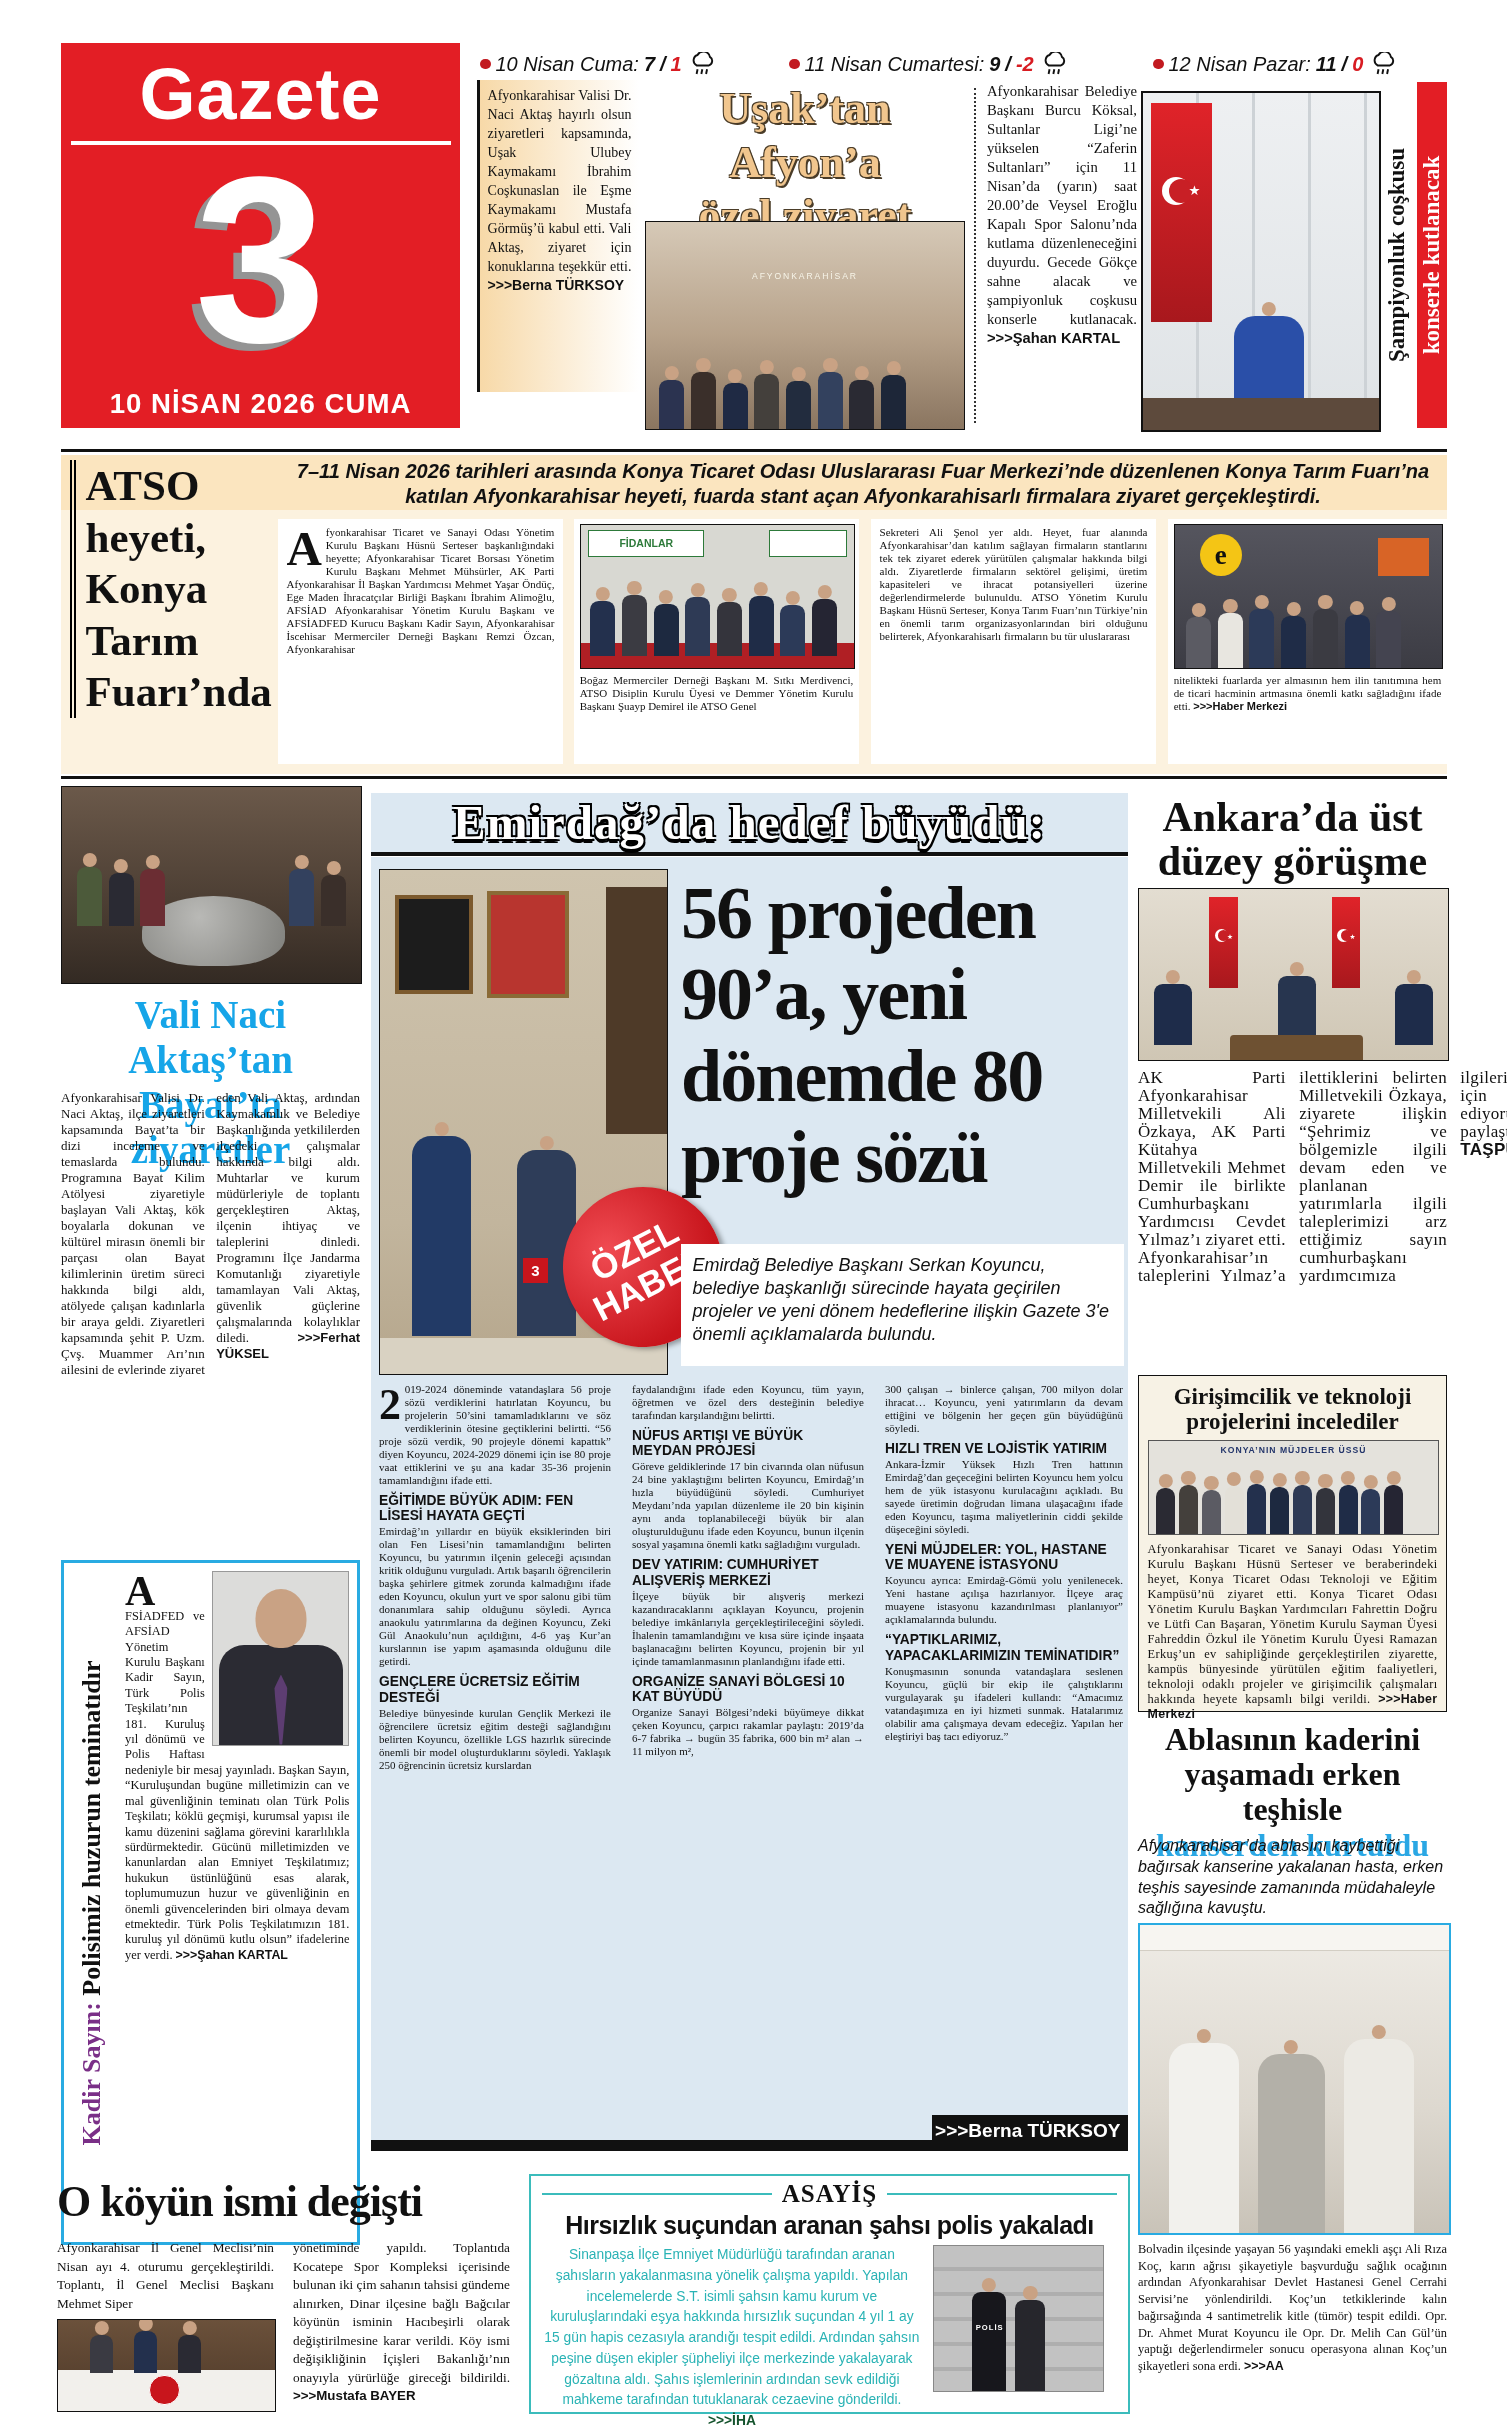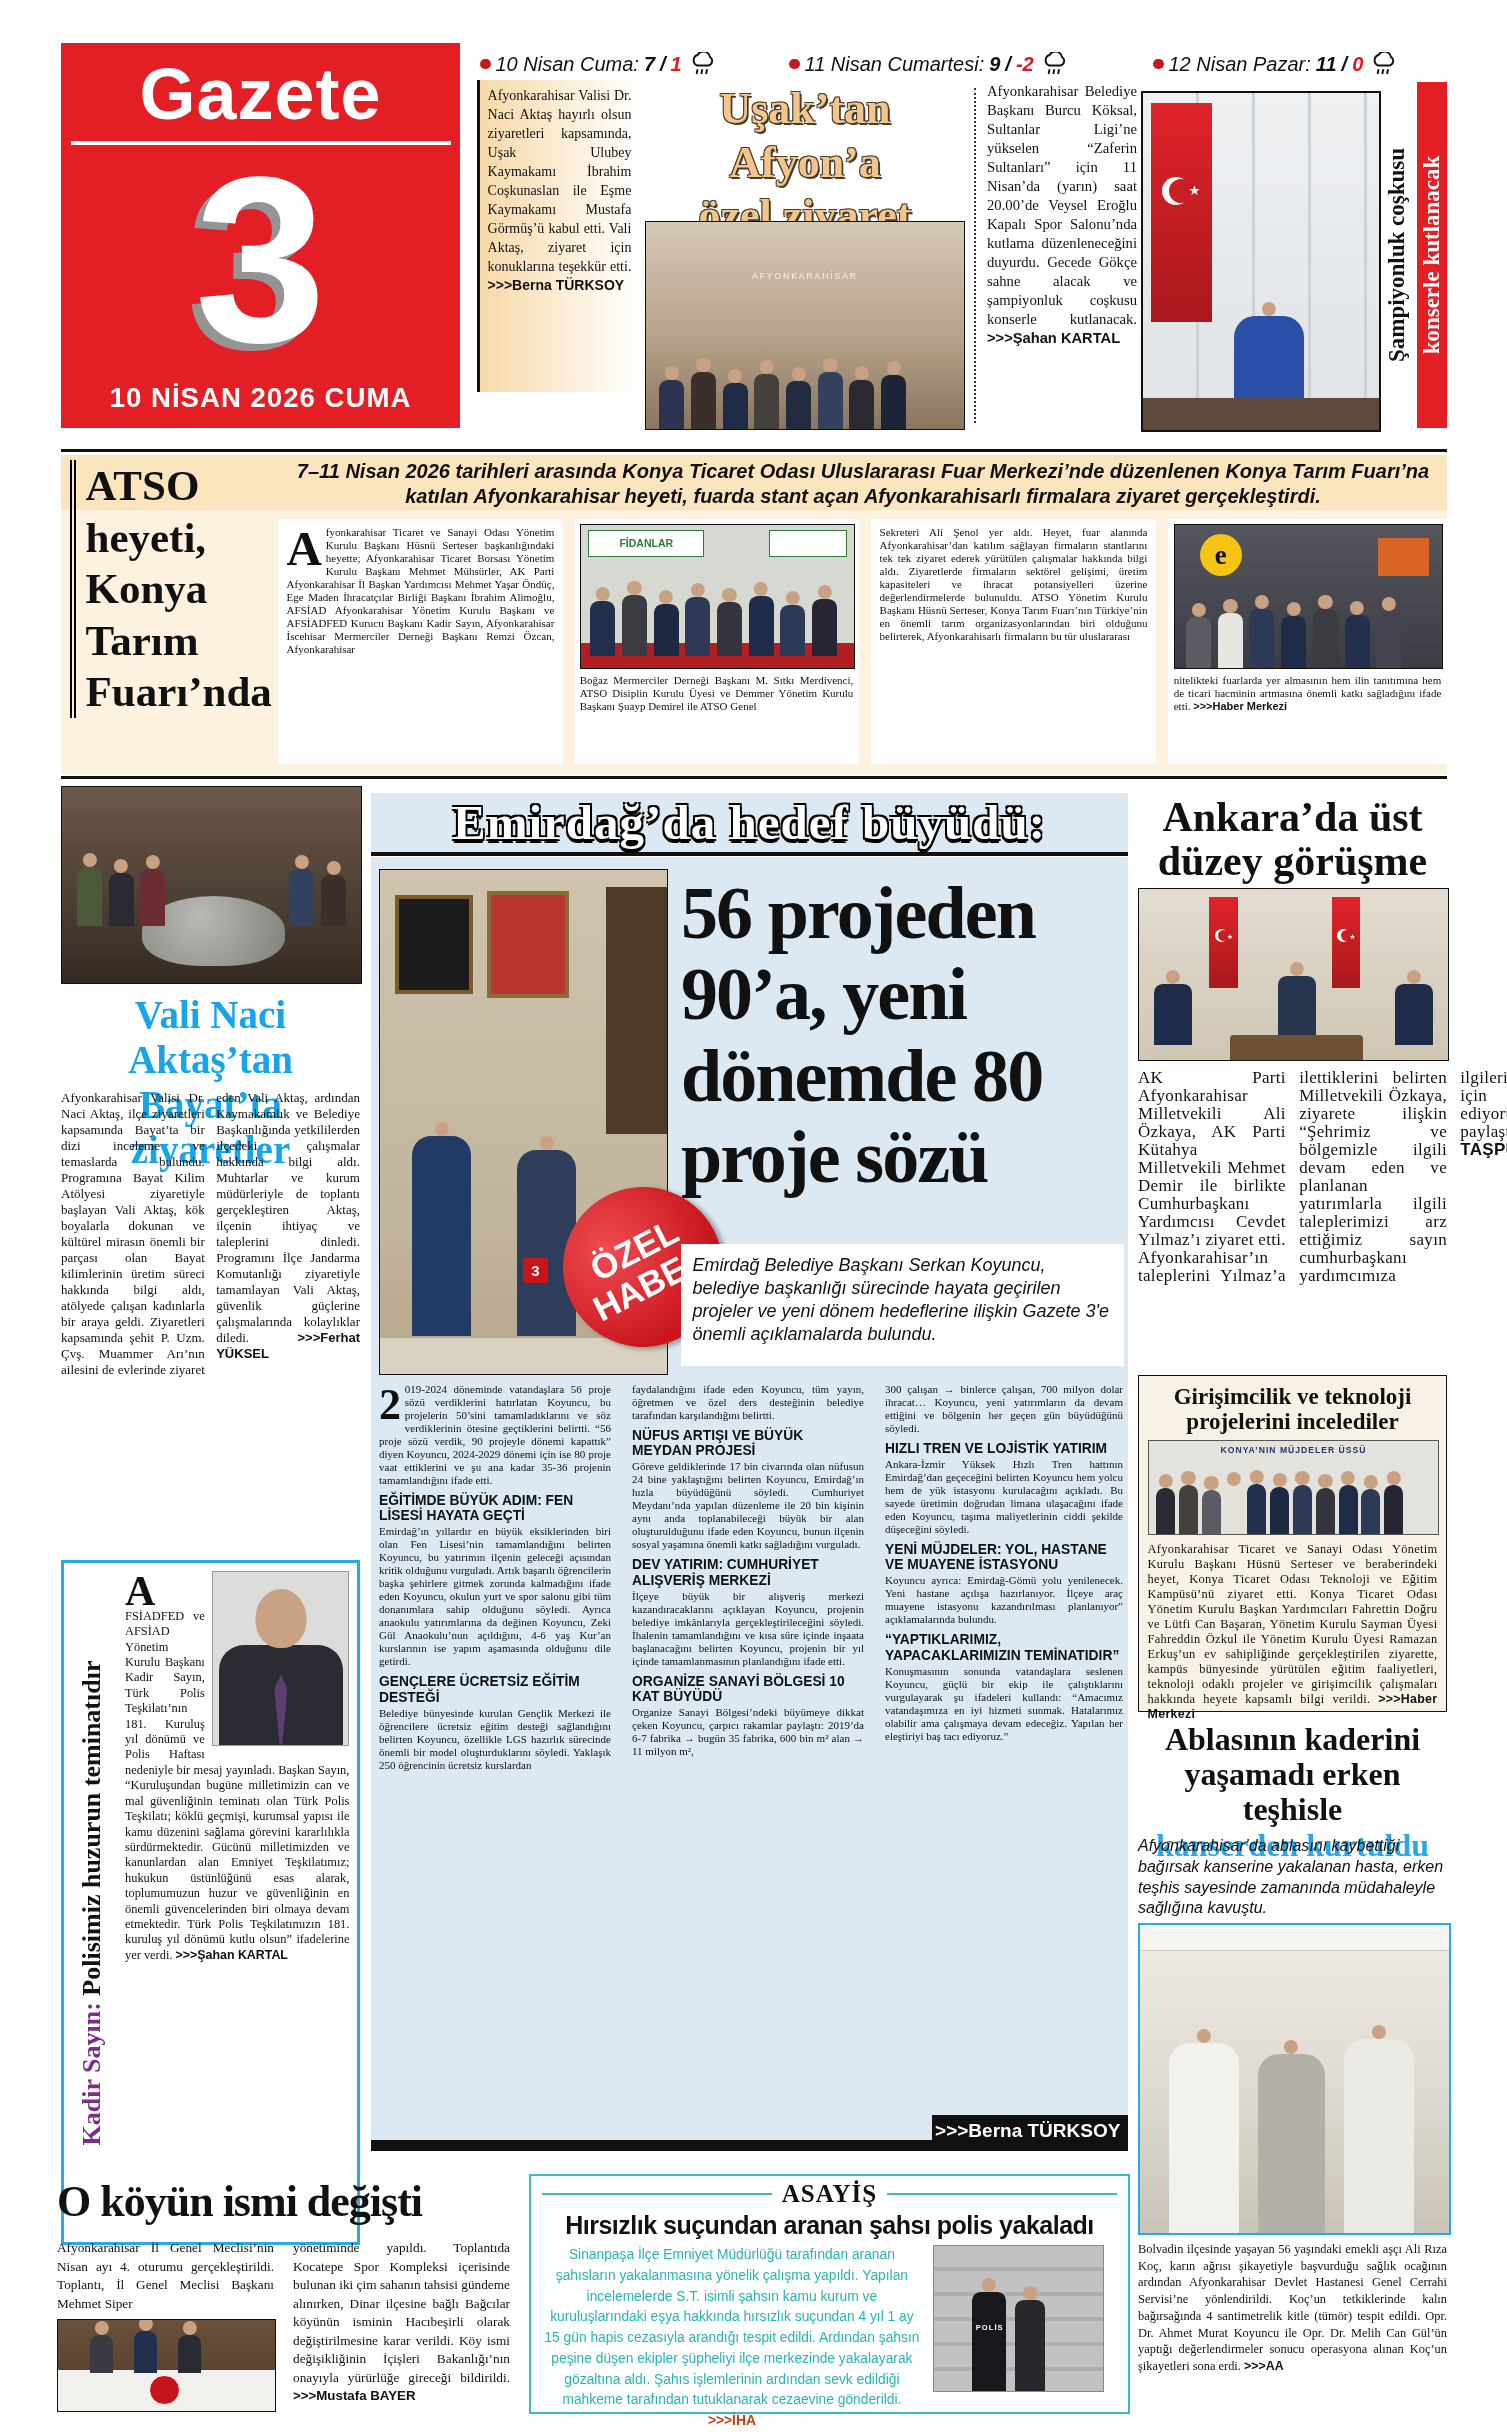--- a/index.html
+++ b/index.html
@@ -10,21 +10,21 @@
   .jus{text-align:justify;}
   .byline{font-family:"Liberation Sans",sans-serif;font-weight:bold;}
 
   
   #masthead{left:61px;top:43px;width:399px;height:385px;background:#e31e25;color:#fff;
             font-family:"Liberation Sans",sans-serif;text-align:center;}
   #masthead .mname{font-size:72px;font-weight:bold;letter-spacing:1px;line-height:1.25;margin-top:5.7px;}
   #masthead .mrule{height:4.8px;background:#fff;margin:1.9px 9.5px 0 9.5px;}
   #masthead .mnum{font-size:236px;font-weight:bold;line-height:.95;margin-top:1.9px;
                   text-shadow:-8.6px 6.7px 0 #949494;}
-  #masthead .mdate{font-size:27.6px;font-weight:bold;letter-spacing:1px;margin-top:11px;}
+  #masthead .mdate{font-size:27.6px;font-weight:bold;letter-spacing:1px;margin-top:17px;}
 
   
   .wx{top:48px;height:32px;display:flex;align-items:center;gap:5px;
       font-family:"Liberation Sans",sans-serif;font-style:italic;font-size:20px;}
   .wx .dot{width:10.5px;height:10.5px;border-radius:50%;background:#c21a20;display:inline-block;}
   .wx b{font-style:italic;}
   .wx .lo{color:#d81c22;}
   .wx svg{margin-left:1.9px;}
 
   
@@ -141,21 +141,21 @@
   #asayis{left:529px;top:2174px;width:601px;height:240px;border:2.9px solid #3bbcbc;box-sizing:border-box;
           background:#fff;padding:3.8px 11.4px;}
   #asa-tag{display:flex;align-items:center;gap:9.5px;}
   #asa-tag .rule{flex:1;height:0;border-top:1.9px solid #3bbcbc;border-bottom:1px solid #3bbcbc;}
   #asa-tag .tg{font-weight:900;font-size:25px;letter-spacing:1px;}
   #asa-head{text-align:center;font-family:"Liberation Sans",sans-serif;font-weight:900;
             font-size:25px;margin:2.9px 0 5.7px 0;letter-spacing:-0.5px;}
   #asa-row{display:flex;gap:11.4px;}
   #asa-body{width:379px;color:#2ab3b5;font-family:"Liberation Sans",sans-serif;
             font-size:13.8px;line-height:1.5;text-align:center;}
-  #asa-body .byline{color:#c2410c;}
+  #asa-body .byline{color:#14532d;}
   #asa-photo{position:relative;width:169px;height:145px;border:1px solid #888;background:#b9b9b9;overflow:hidden;}
 
   .hi{color:#111;} .lo{color:#d81c22;}
 </style>
 </head>
 <body>
 
 <div id="page">
 
   <div id="masthead" class="abs">

